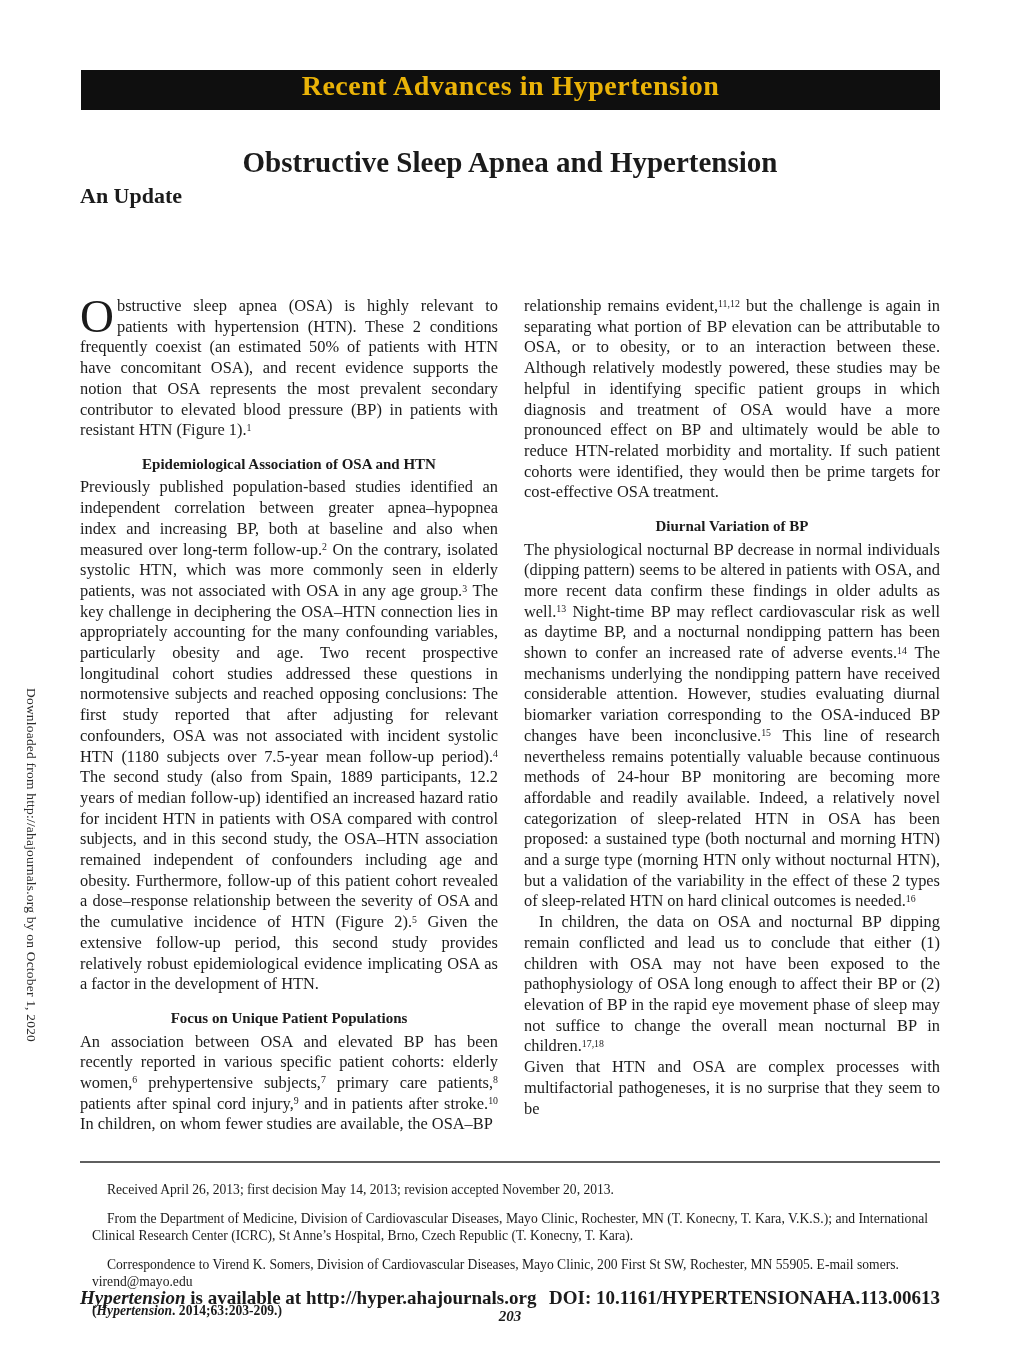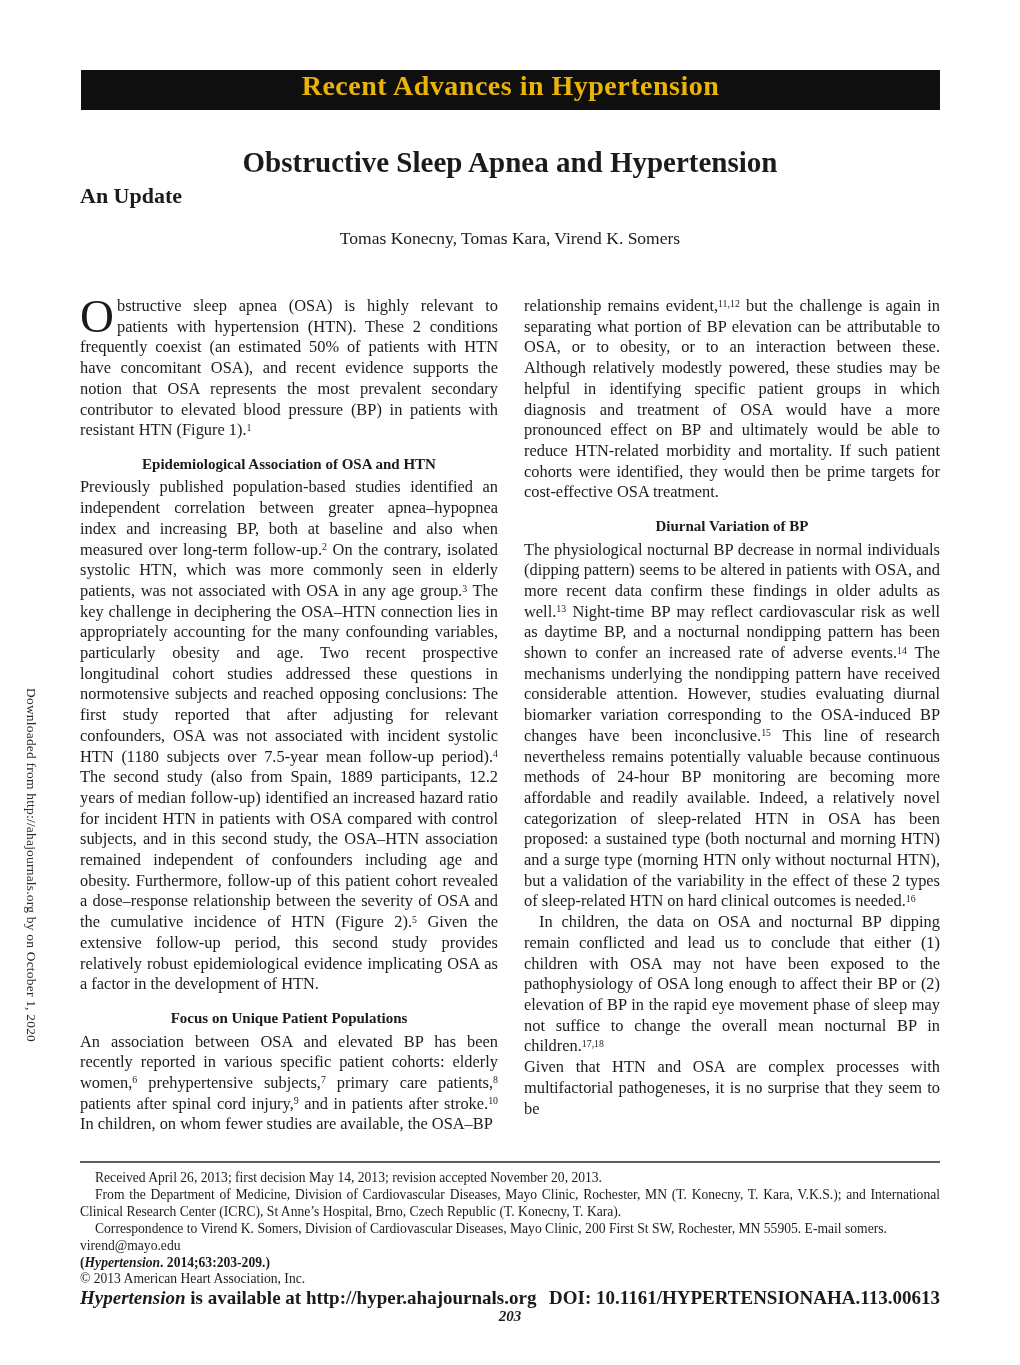--- a/index.html
+++ b/index.html
@@ -55,21 +55,21 @@
   }
   .seg-i{font-style:italic;}
   .footrule{
     position:absolute;left:80px;top:1161px;width:860px;height:2px;
     background:#5f5f5f;
   }
   .footnotes{
     position:absolute;left:80px;top:1170px;width:860px;
     font-size:13.6px;line-height:16.9px;text-align:justify;
   }
-  .footnotes p{margin:0;padding:0;}
+  .footnotes p{margin:12px;padding:0;}
   .fn-indent{text-indent:15px;}
   .fn-bold{font-weight:bold;}
   .availability{
     position:absolute;left:80px;top:1287px;width:860px;
     display:flex;justify-content:space-between;
     font-size:19px;font-weight:bold;
   }
   .page-number{
     position:absolute;left:80px;top:1308px;width:860px;
     text-align:center;font-size:15px;font-weight:bold;font-style:italic;
@@ -88,21 +88,20 @@
 <div id="page">
 
   <div class="watermark">Downloaded from http://ahajournals.org by on October 1, 2020</div>
 
   <div class="banner">
     <span>Recent Advances in Hypertension</span>
   </div>
 
   <div class="article-title">Obstructive Sleep Apnea and Hypertension</div>
   <div class="article-subtitle">An Update</div>
-  <div class="authors">Tomas Konecny, Tomas Kara, Virend K. Somers</div>
 
   <div class="col col-left">
     <p class="body-par"><span class="dropcap">O</span><span><span>bstructive sleep apnea (OSA) is highly relevant to patients with hypertension (HTN). These 2 conditions frequently coexist (an estimated 50% of patients with HTN have concomitant OSA), and recent evidence supports the notion that OSA represents the most prevalent secondary contributor to elevated blood pressure (BP) in patients with resistant HTN (Figure 1).</span><sup>1</sup></span></p>
     <h2 class="sec-heading">Epidemiological Association of OSA and HTN</h2>
     <p class="body-par"><span>Previously published population-based studies identified an independent correlation between greater apnea–hypopnea index and increasing BP, both at baseline and also when measured over long-term follow-up.</span><sup>2</sup><span> On the contrary, isolated systolic HTN, which was more commonly seen in elderly patients, was not associated with OSA in any age group.</span><sup>3</sup><span> The key challenge in deciphering the OSA–HTN connection lies in appropriately accounting for the many confounding variables, particularly obesity and age. Two recent prospective longitudinal cohort studies addressed these questions in normotensive subjects and reached opposing conclusions: The first study reported that after adjusting for relevant confounders, OSA was not associated with incident systolic HTN (1180 subjects over 7.5-year mean follow-up period).</span><sup>4</sup><span> The second study (also from Spain, 1889 participants, 12.2 years of median follow-up) identified an increased hazard ratio for incident HTN in patients with OSA compared with control subjects, and in this second study, the OSA–HTN association remained independent of confounders including age and obesity. Furthermore, follow-up of this patient cohort revealed a dose–response relationship between the severity of OSA and the cumulative incidence of HTN (Figure 2).</span><sup>5</sup><span> Given the extensive follow-up period, this second study provides relatively robust epidemiological evidence implicating OSA as a factor in the development of HTN.</span></p>
     <h2 class="sec-heading">Focus on Unique Patient Populations</h2>
     <p class="body-par"><span>An association between OSA and elevated BP has been recently reported in various specific patient cohorts: elderly women,</span><sup>6</sup><span> prehypertensive subjects,</span><sup>7</sup><span> primary care patients,</span><sup>8</sup><span> patients after spinal cord injury,</span><sup>9</sup><span> and in patients after stroke.</span><sup>10</sup><span> In children, on whom fewer studies are available, the OSA–BP</span></p>
   </div>
 
   <div class="col col-right">
@@ -113,21 +112,20 @@
     <p class="body-par"><span>Given that HTN and OSA are complex processes with multifactorial pathogeneses, it is no surprise that they seem to be</span></p>
   </div>
 
   <div class="footrule"></div>
 
   <div class="footnotes">
     <p class="fn-indent">Received April 26, 2013; first decision May 14, 2013; revision accepted November 20, 2013.</p>
     <p class="fn-indent">From the Department of Medicine, Division of Cardiovascular Diseases, Mayo Clinic, Rochester, MN (T. Konecny, T. Kara, V.K.S.); and International Clinical Research Center (ICRC), St Anne’s Hospital, Brno, Czech Republic (T. Konecny, T. Kara).</p>
     <p class="fn-indent"><span>Correspondence to Virend K. Somers, Division of Cardiovascular Diseases, Mayo Clinic, 200 First St SW, Rochester, MN 55905. E-mail somers.</span><br><span>virend@mayo.edu</span></p>
     <p class="fn-bold"><span>(</span><span class="seg-i">Hypertension</span><span>. 2014;63:203-209.)</span></p>
-    <p>© 2013 American Heart Association, Inc.</p>
   </div>
 
   <div class="availability">
     <span><span class="seg-i">Hypertension</span><span> is available at http://hyper.ahajournals.org</span></span>
     <span>DOI: 10.1161/HYPERTENSIONAHA.113.00613</span>
   </div>
 
   <div class="page-number">203</div>
 
 </div>

